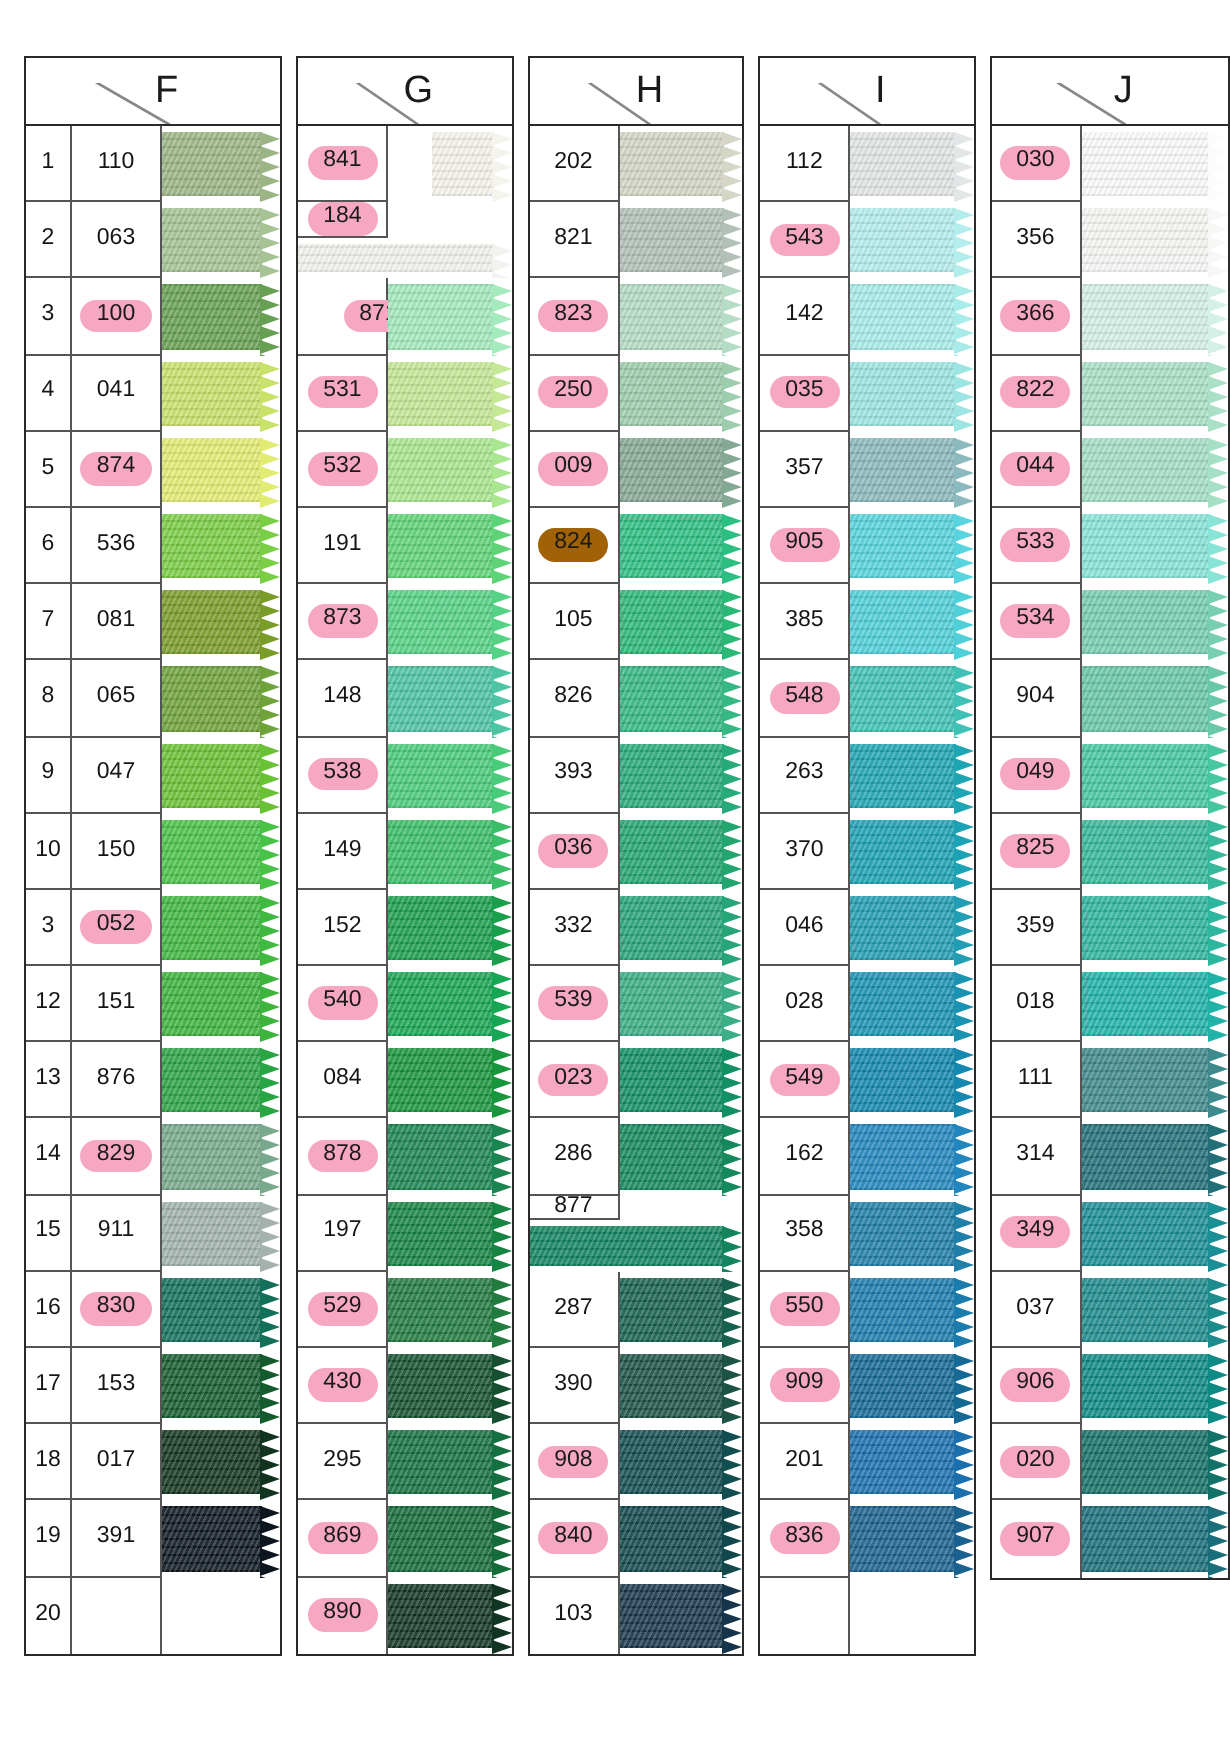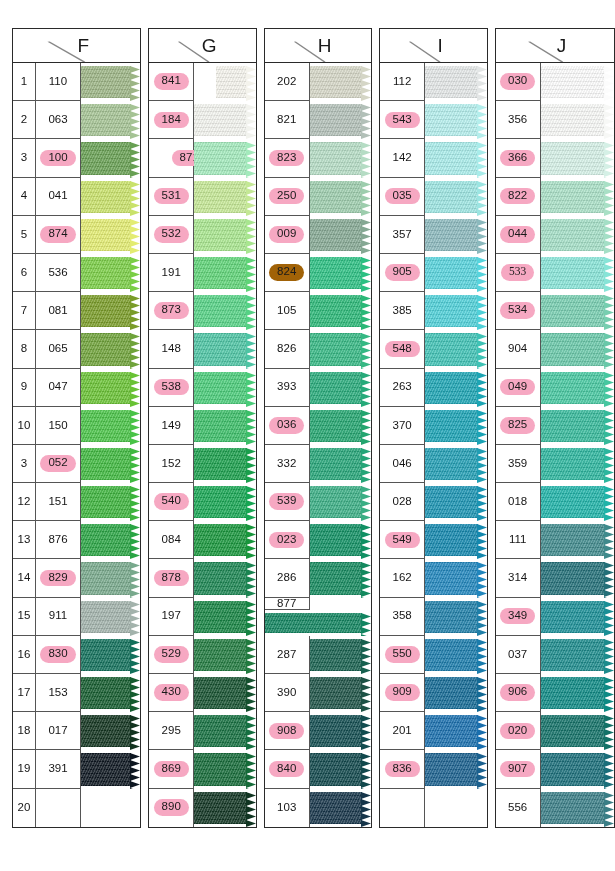--- a/index.html
+++ b/index.html
@@ -525,21 +525,21 @@
               <div class="thread">
                 <div class="body" style="background: rgb(244, 243, 236);">
                   <div class="texture"></div>
                 </div>
                 <svg class="zig" viewBox="0 0 10 40" preserveAspectRatio="none">
                   <path d="M0,0 L10,3.5 L0,7 L10,10.5 L0,14 L10,17.5 L0,21 L10,24.5 L0,28 L10,31.5 L0,35 L10,38.5 L0,40 Z" fill="#f4f3ec"></path>
                 </svg>
               </div>
             </div>
           </div>
-          <div class="row" style="height: 38.2px;">
+          <div class="row" style="height: 38.2px; flex-direction: column;">
             <div class="cell-code">
               <span class="pill" style="background: rgb(246, 168, 194);">184</span>
             </div>
             <div class="cell-swatch">
               <div class="thread">
                 <div class="body" style="background: rgb(242, 243, 238);">
                   <div class="texture"></div>
                 </div>
                 <svg class="zig" viewBox="0 0 10 40" preserveAspectRatio="none">
                   <path d="M0,0 L10,3.5 L0,7 L10,10.5 L0,14 L10,17.5 L0,21 L10,24.5 L0,28 L10,31.5 L0,35 L10,38.5 L0,40 Z" fill="#f2f3ee"></path>
@@ -1504,21 +1504,21 @@
               <div class="thread">
                 <div class="body" style="background: rgb(164, 223, 198);">
                   <div class="texture"></div>
                 </div>
                 <svg class="zig" viewBox="0 0 10 40" preserveAspectRatio="none">
                   <path d="M0,0 L10,3.5 L0,7 L10,10.5 L0,14 L10,17.5 L0,21 L10,24.5 L0,28 L10,31.5 L0,35 L10,38.5 L0,40 Z" fill="#a4dfc6"></path>
                 </svg>
               </div>
             </div>
           </div>
-          <div class="row" style="height: 38.2px; font-family: Liberation Serif, serif;">
+          <div class="row" style="height: 38.2px;">
             <div class="cell-code">
               <span class="pill" style="background: rgb(246, 168, 194);">533</span>
             </div>
             <div class="cell-swatch">
               <div class="thread">
                 <div class="body" style="background: rgb(135, 228, 215);">
                   <div class="texture"></div>
                 </div>
                 <svg class="zig" viewBox="0 0 10 40" preserveAspectRatio="none">
                   <path d="M0,0 L10,3.5 L0,7 L10,10.5 L0,14 L10,17.5 L0,21 L10,24.5 L0,28 L10,31.5 L0,35 L10,38.5 L0,40 Z" fill="#87e4d7"></path>
@@ -1710,35 +1710,20 @@
             <div class="cell-code">
               <span class="pill" style="background: rgb(246, 168, 194);">907</span>
             </div>
             <div class="cell-swatch">
               <div class="thread">
                 <div class="body" style="background: rgb(26, 110, 122);">
                   <div class="texture"></div>
                 </div>
                 <svg class="zig" viewBox="0 0 10 40" preserveAspectRatio="none">
                   <path d="M0,0 L10,3.5 L0,7 L10,10.5 L0,14 L10,17.5 L0,21 L10,24.5 L0,28 L10,31.5 L0,35 L10,38.5 L0,40 Z" fill="#1a6e7a"></path>
-                </svg>
-              </div>
-            </div>
-          </div>
-          <div class="row" style="height: 38.2px;">
-            <div class="cell-code">
-              <span class="plain">556</span>
-            </div>
-            <div class="cell-swatch">
-              <div class="thread">
-                <div class="body" style="background: rgb(58, 126, 134);">
-                  <div class="texture"></div>
-                </div>
-                <svg class="zig" viewBox="0 0 10 40" preserveAspectRatio="none">
-                  <path d="M0,0 L10,3.5 L0,7 L10,10.5 L0,14 L10,17.5 L0,21 L10,24.5 L0,28 L10,31.5 L0,35 L10,38.5 L0,40 Z" fill="#3a7e86"></path>
                 </svg>
               </div>
             </div>
           </div>
         </div>
       </div>
     </div>
 </div>
 
 </body></html>

